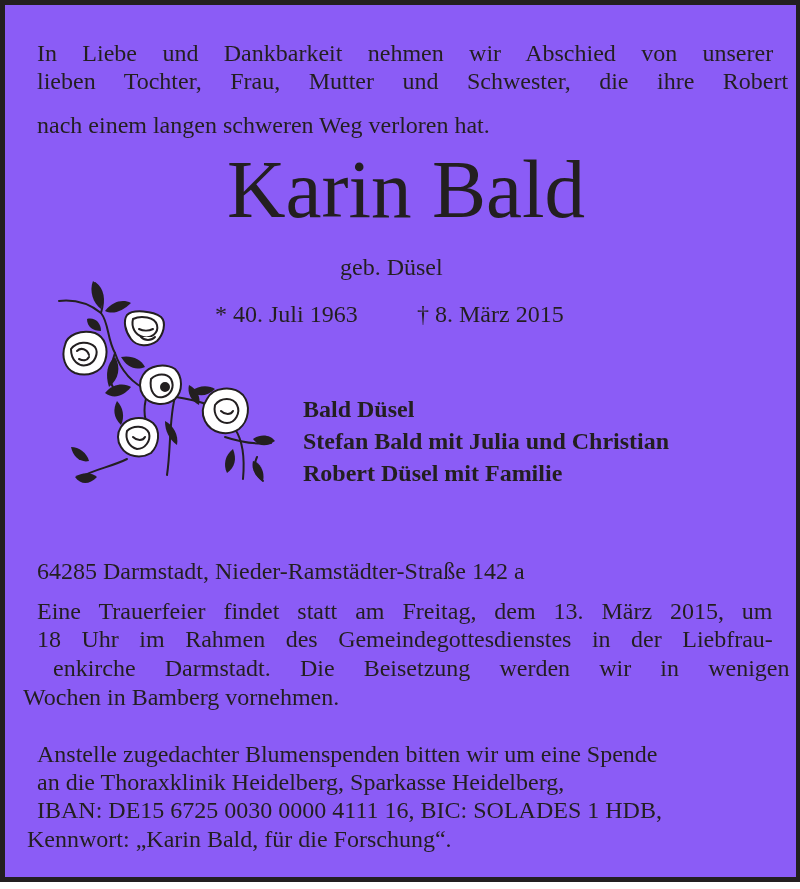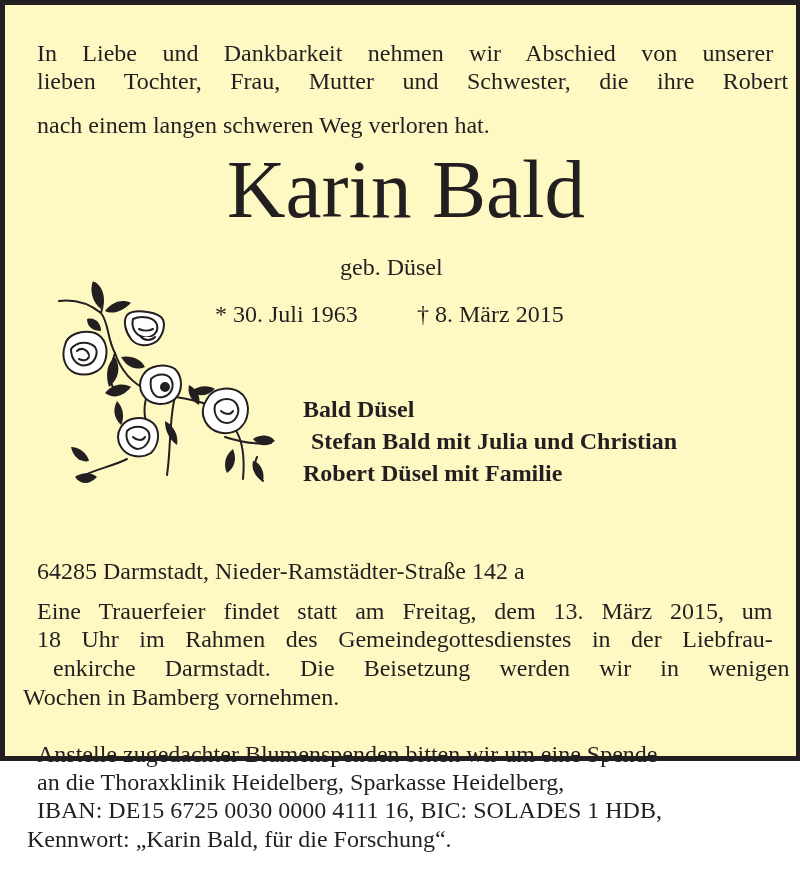--- a/index.html
+++ b/index.html
@@ -1,20 +1,20 @@
 <!DOCTYPE html>
 <html><head>
 <meta charset="utf-8">
 <style>
   html, body { margin: 0; padding: 0; background: #ffffff; }
   body { width: 800px; height: 889px; position: relative; overflow: hidden; }
   .frame {
-    position: absolute; left: 0; top: 0; width: 800px; height: 761px;
+    position: absolute; left: 0; top: 0; width: 800px; height: 882px;
     box-sizing: border-box; border: 5px solid #231f20; border-right-width: 4px;
-    background: #fef9c3;
+    background: #8b5cf6;
   }
   .ln {
     position: absolute; white-space: nowrap; color: #231f20;
     font-family: "Liberation Serif", "DejaVu Serif", serif;
     font-size: 24px; line-height: 24px;
     transform-origin: 0 0;
   }
   .ln.bold { font-weight: bold; }
   .name {
     position: absolute; white-space: nowrap; color: #231f20;
@@ -29,21 +29,21 @@
 <div class="frame">
 
   <div class="ln" style="left: 32px; top: 36px; transform: scaleX(1); word-spacing: 19.375px;">In Liebe und Dankbarkeit nehmen wir Abschied von unserer</div>
   <div class="ln" style="left: 32px; top: 64px; transform: scaleX(1); word-spacing: 22.5px;">lieben Tochter, Frau, Mutter und Schwester, die ihre Robert</div>
   <div class="ln" style="left: 32px; top: 108px; transform: scaleX(1);">nach einem langen schweren Weg verloren hat.</div>
 
   <div class="name" style="left: 222px; top: 144px; transform: scaleX(0.98895);">Karin Bald</div>
 
   <div class="ln" style="left: 335px; top: 250px; transform: scaleX(1);">geb. Düsel</div>
 
-  <div class="ln" style="left: 210px; top: 297px; transform: scaleX(1);">* 30. Juli 1963</div>
+  <div class="ln" style="left: 210px; top: 297px; transform: scaleX(1);">* 40. Juli 1963</div>
   <div class="ln" style="left: 412px; top: 297px; transform: scaleX(1);">† 8. März 2015</div>
 
   <svg class="roses" viewBox="0 0 222 212" fill="none" stroke="#231f20" stroke-width="2" stroke-linecap="round" stroke-linejoin="round">
 
     <path d="M2 22 C20 20 34 26 44 34 C52 44 50 60 58 74 C64 92 74 104 92 112 C110 118 128 118 146 124 C158 130 168 140 178 150 C186 162 188 178 186 200"></path>
     <path d="M44 34 C48 20 46 10 38 4"></path>
     <path d="M58 74 C54 86 50 100 56 108"></path>
     <path d="M92 112 C86 124 86 140 92 148"></path>
     <path d="M118 118 C112 140 114 170 110 196"></path>
     <path d="M70 180 C54 188 38 190 24 198"></path>
@@ -88,21 +88,21 @@
       <path d="M158 126 C164 118 176 118 180 126 C184 134 178 144 170 144 C162 144 156 136 158 126 Z"></path>
       <path d="M164 132 C168 136 174 136 176 132"></path>
 
       <path d="M64 148 C70 138 86 136 96 144 C104 152 102 166 94 174 C84 180 70 178 64 168 C60 162 60 154 64 148 Z"></path>
       <path d="M70 152 C76 146 88 146 92 154 C94 162 88 170 80 170 C72 168 68 160 70 152 Z"></path>
       <path d="M76 158 C80 162 86 162 88 158"></path>
     </g>
   </svg>
 
   <div class="ln bold" style="left: 298px; top: 392px; transform: scaleX(1);">Bald Düsel</div>
-  <div class="ln bold" style="left: 298px; top: 424px; transform: scaleX(1); margin-left: 8px;">Stefan Bald mit Julia und Christian</div>
+  <div class="ln bold" style="left: 298px; top: 424px; transform: scaleX(1);">Stefan Bald mit Julia und Christian</div>
   <div class="ln bold" style="left: 298px; top: 456px; transform: scaleX(1);">Robert Düsel mit Familie</div>
 
   <div class="ln" style="left: 32px; top: 554px; transform: scaleX(1);">64285 Darmstadt, Nieder-Ramstädter-Straße 142 a</div>
 
   <div class="ln" style="left: 32px; top: 594px; transform: scaleX(1); word-spacing: 11.9px;">Eine Trauerfeier findet statt am Freitag, dem 13. März 2015, um</div>
   <div class="ln" style="left: 32px; top: 622px; transform: scaleX(1); word-spacing: 14.5px;">18 Uhr im Rahmen des Gemeindegottesdienstes in der Liebfrau-</div>
   <div class="ln" style="left: 48px; top: 651px; transform: scaleX(1); word-spacing: 23.1429px;">enkirche Darmstadt. Die Beisetzung werden wir in wenigen</div>
   <div class="ln" style="left: 18px; top: 680px; transform: scaleX(1);">Wochen in Bamberg vornehmen.</div>
 
   <div class="ln" style="left: 32px; top: 737px; transform: scaleX(1);">Anstelle zugedachter Blumenspenden bitten wir um eine Spende</div>

